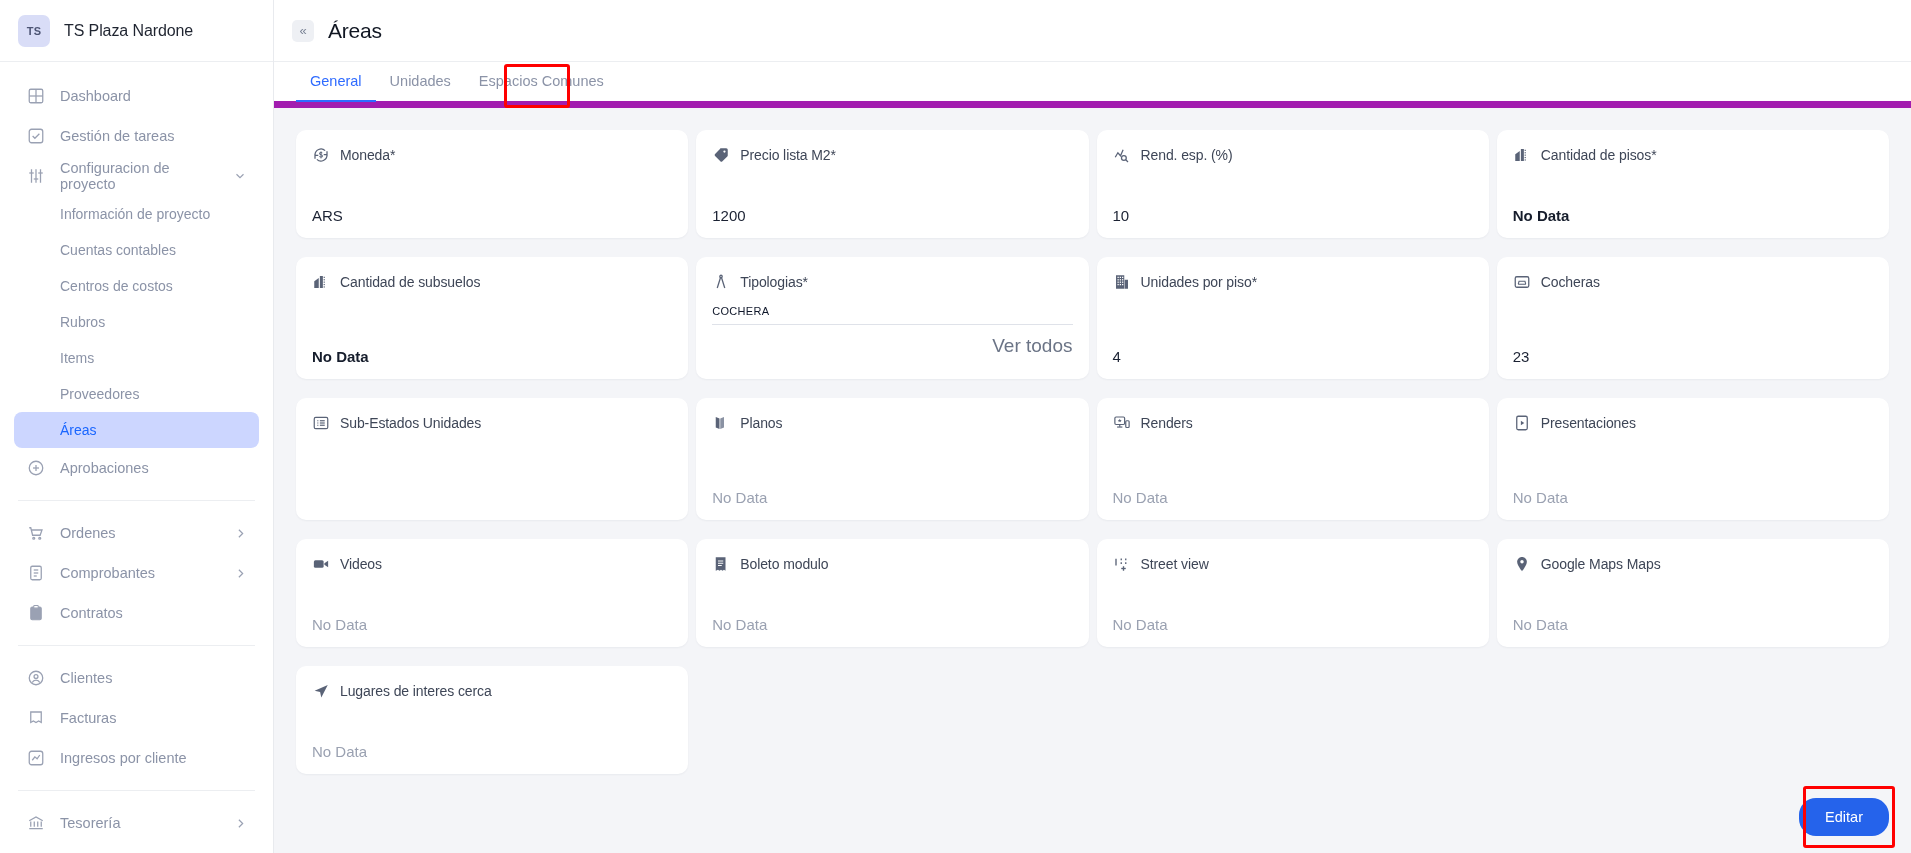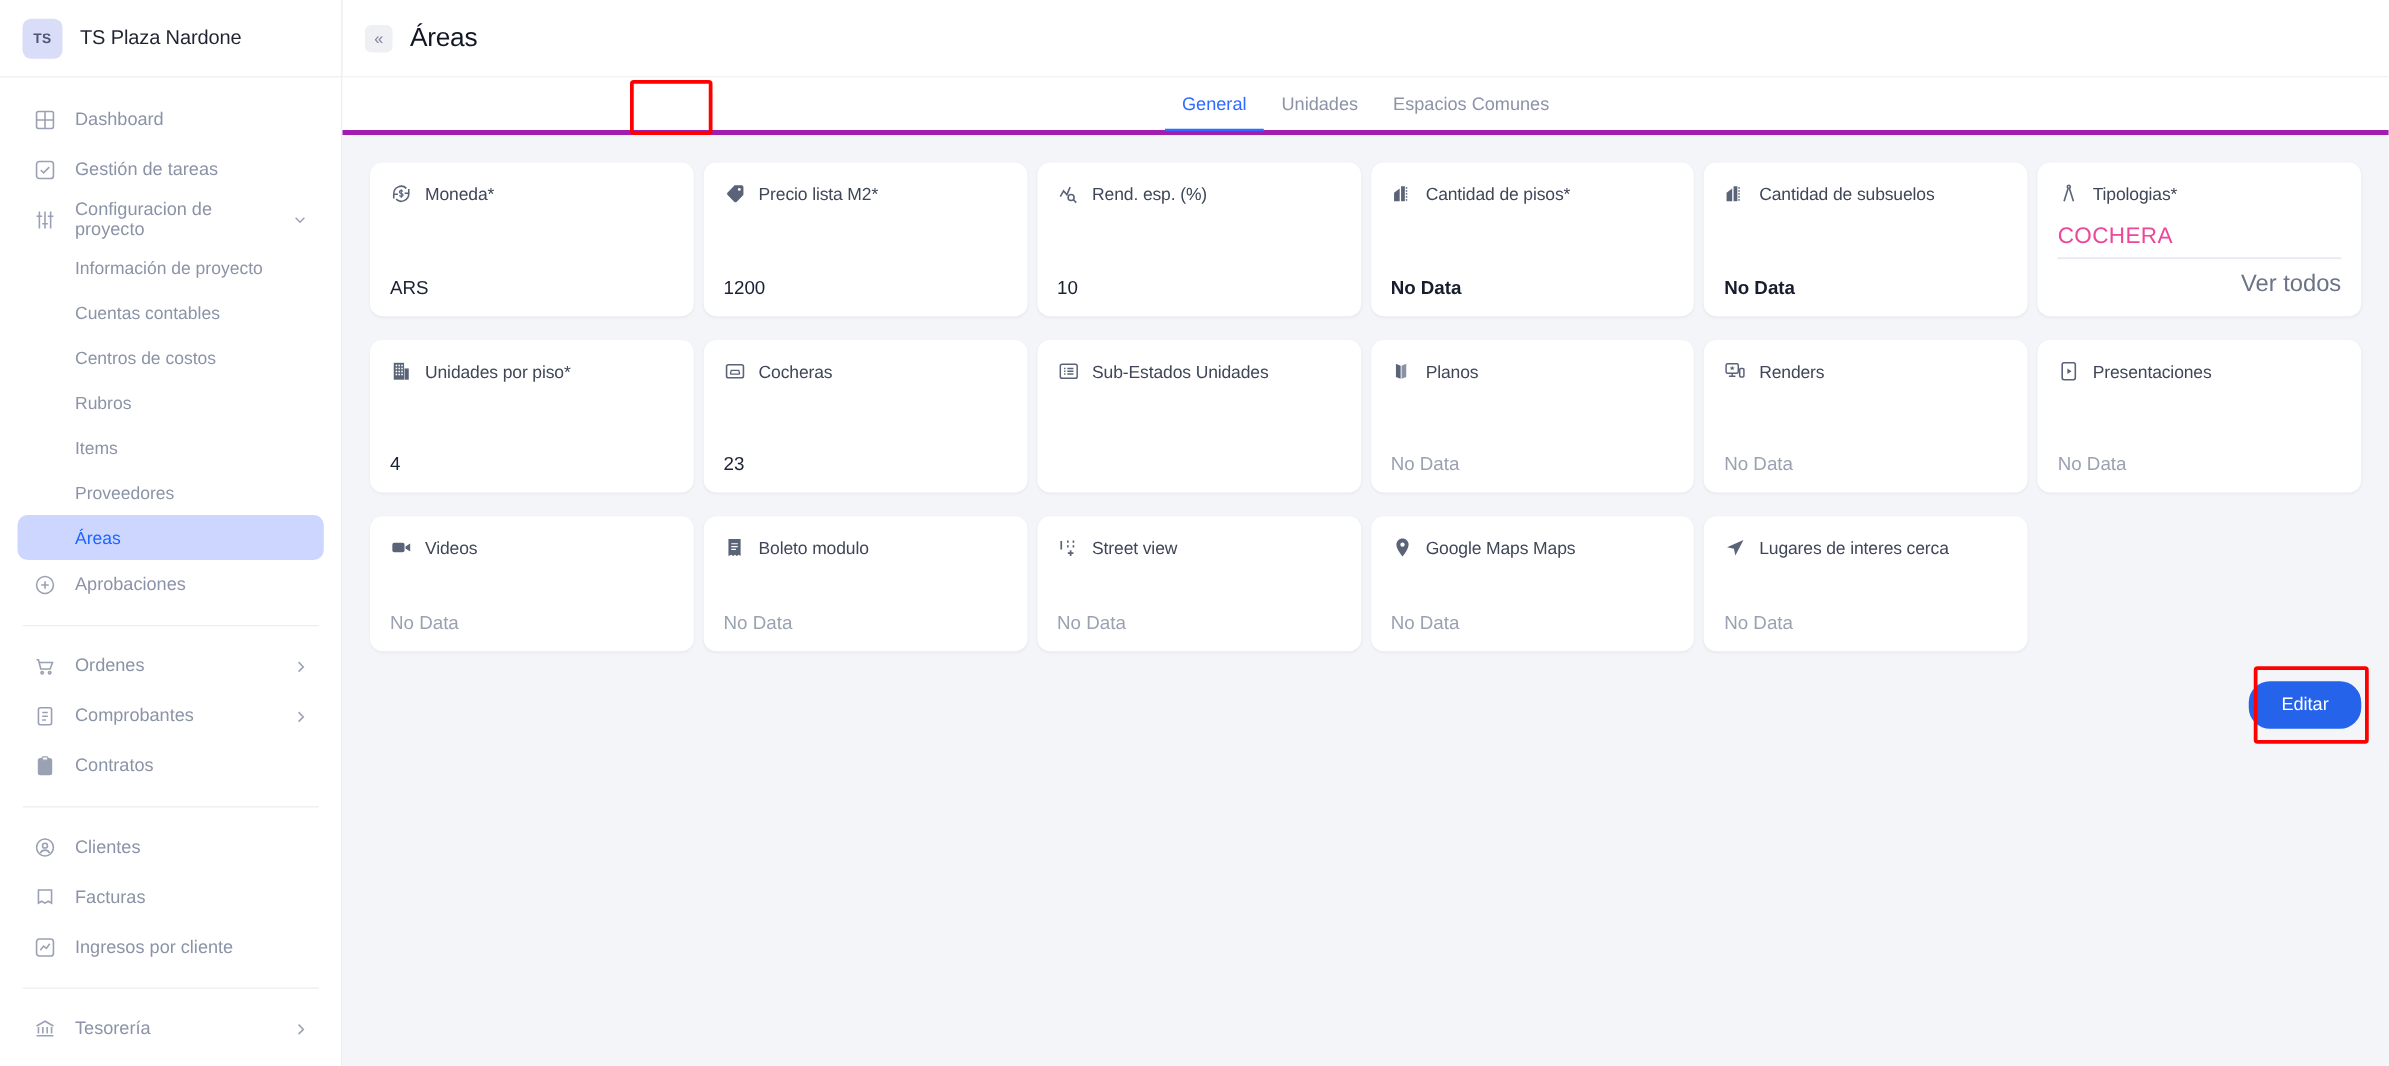--- a/index.html
+++ b/index.html
@@ -66,22 +66,22 @@
   }
   .collapse-btn {
     width: 22px; height: 22px; border-radius: 5px; background: #eef0f4;
     color: #7b8496; display:flex; align-items:center; justify-content:center;
     font-size: 13px; cursor: pointer; line-height: 1;
   }
   .page-title { font-size: 21px; color: #101622; font-weight: 500; letter-spacing: -.2px; }
 
   .tabsbar {
     height: 46px; display: flex; align-items: flex-end;
-    padding: 0 22px; border-bottom: 4px solid #a21caf; background:#fff;
-    flex: 0 0 46px; position: relative; justify-content: center;
+    padding: 0 22px; border-bottom: 7px solid #a21caf; background:#fff;
+    flex: 0 0 46px; position: relative;
   }
   .tab {
     padding: 0 14px 12px 14px; font-size: 14.5px; color: #8b93a7;
     cursor: pointer; position: relative;
   }
   .tab.active { color: #2f6bff; }
   .tab.active::after {
     content:""; position:absolute; left:0; right:0; bottom:-1px;
     height: 2px; background: #2f6bff;
   }
@@ -89,40 +89,40 @@
     position: absolute; left: 230px; top: 2px; width: 66px; height: 44px;
     border: 3px solid #ff0000; border-radius: 3px; pointer-events: none;
   }
 
   .content {
     flex: 1; background: #f4f5f8; padding: 22px 22px 0 22px;
     overflow: auto; position: relative;
   }
   .grid {
     display: grid;
-    grid-template-columns: repeat(6, 1fr);
+    grid-template-columns: repeat(4, 1fr);
     gap: 19px 8px;
   }
   .card {
     background: #ffffff; border-radius: 10px; min-height: 108px;
     padding: 16px 16px 14px 16px;
     display: flex; flex-direction: column;
     box-shadow: 0 1px 2px rgba(20,30,60,.05);
   }
   .card.tall { min-height: 122px; }
   .card-head { display: flex; align-items: center; gap: 10px; }
   .card-ico { width: 18px; height: 18px; flex: 0 0 18px; color:#5a6377; display:flex; align-items:center; justify-content:center; }
   .card-ico svg { width: 18px; height: 18px; display:block; }
   .card-label { font-size: 14px; color: #3e4657; letter-spacing: -.1px; }
   .card-body { margin-top: auto; }
   .card-value { font-size: 15px; color: #1b2233; }
   .card-value.nodata { color: #9aa1b1; }
   .card-value.strong { font-weight: 600; color:#161d2c; }
   .tipo-value {
-    font-size: 18px; color: #ec4899; padding-bottom: 7px;
+    font-size: 11px; color: #0f172a; padding-bottom: 7px;
     border-bottom: 1px solid #dfe2e9; letter-spacing:.3px;
   }
   .ver-todos {
     margin-top: 10px; text-align: right; font-size: 19px;
     color: #6b7governance; color:#6b7486; cursor: pointer;
   }
 
   .footer-actions {
     display: flex; justify-content: flex-end; align-items: center;
     padding: 24px 0 28px 0; position: relative;

